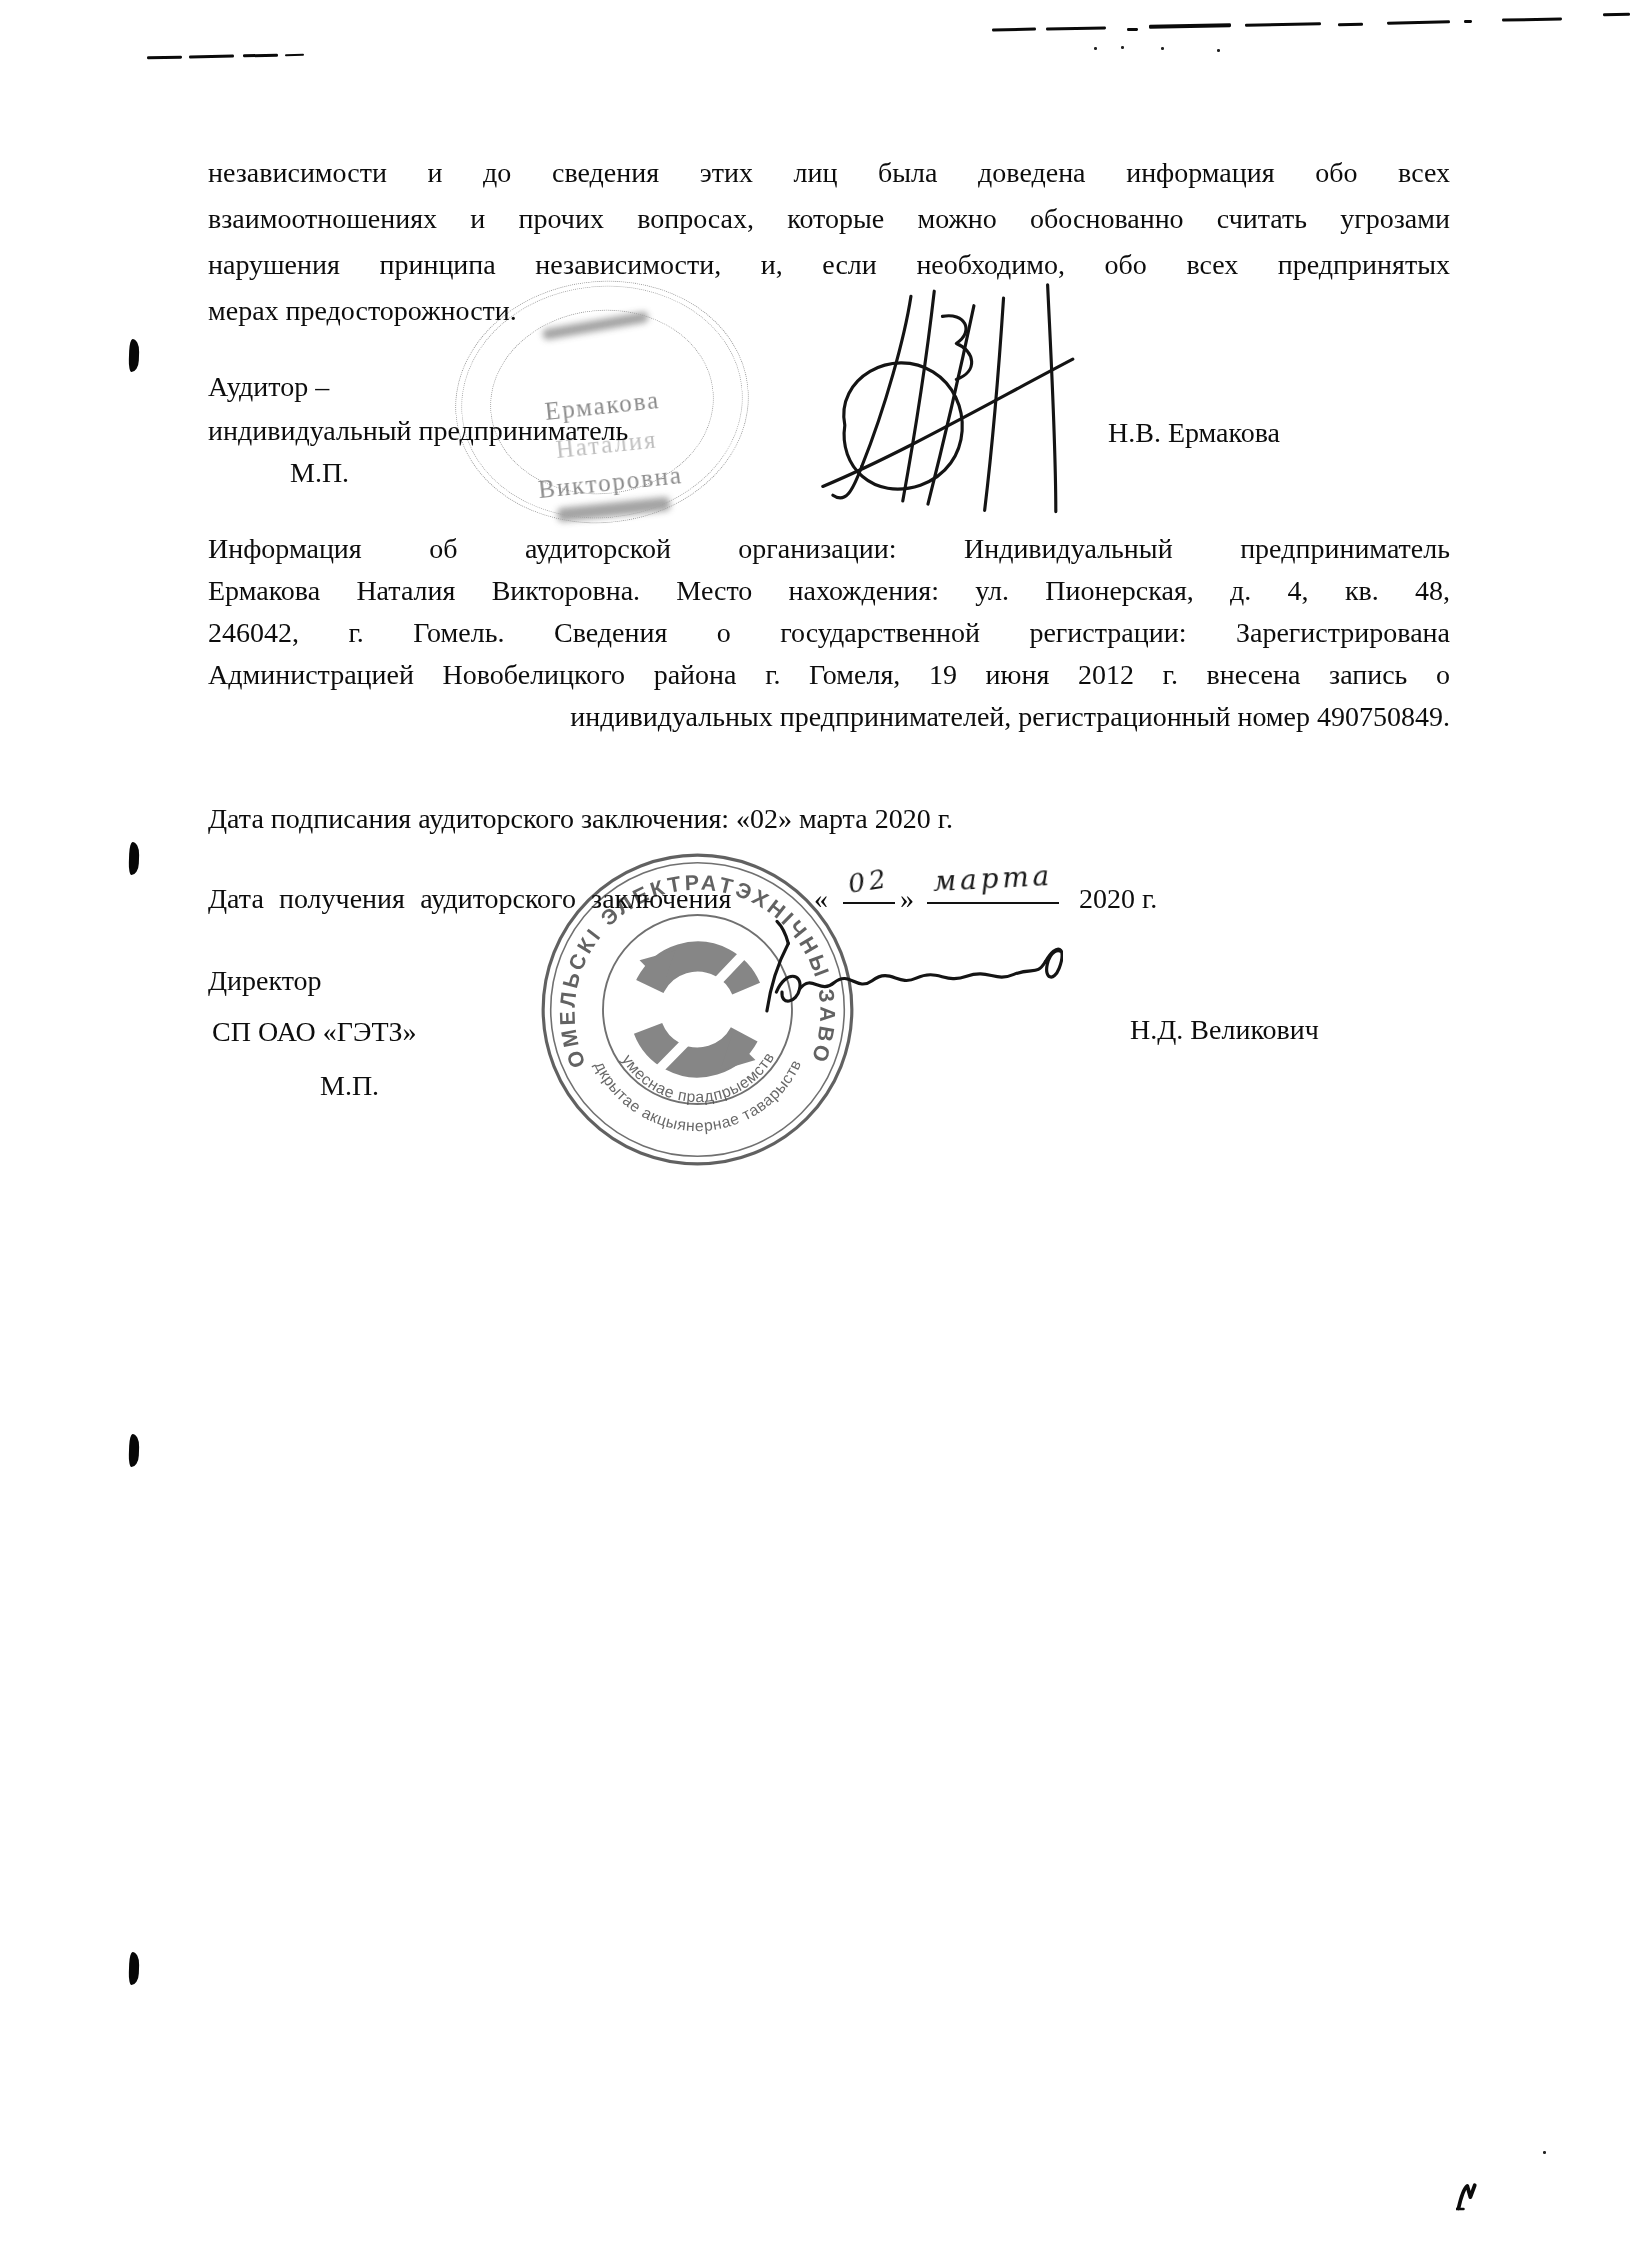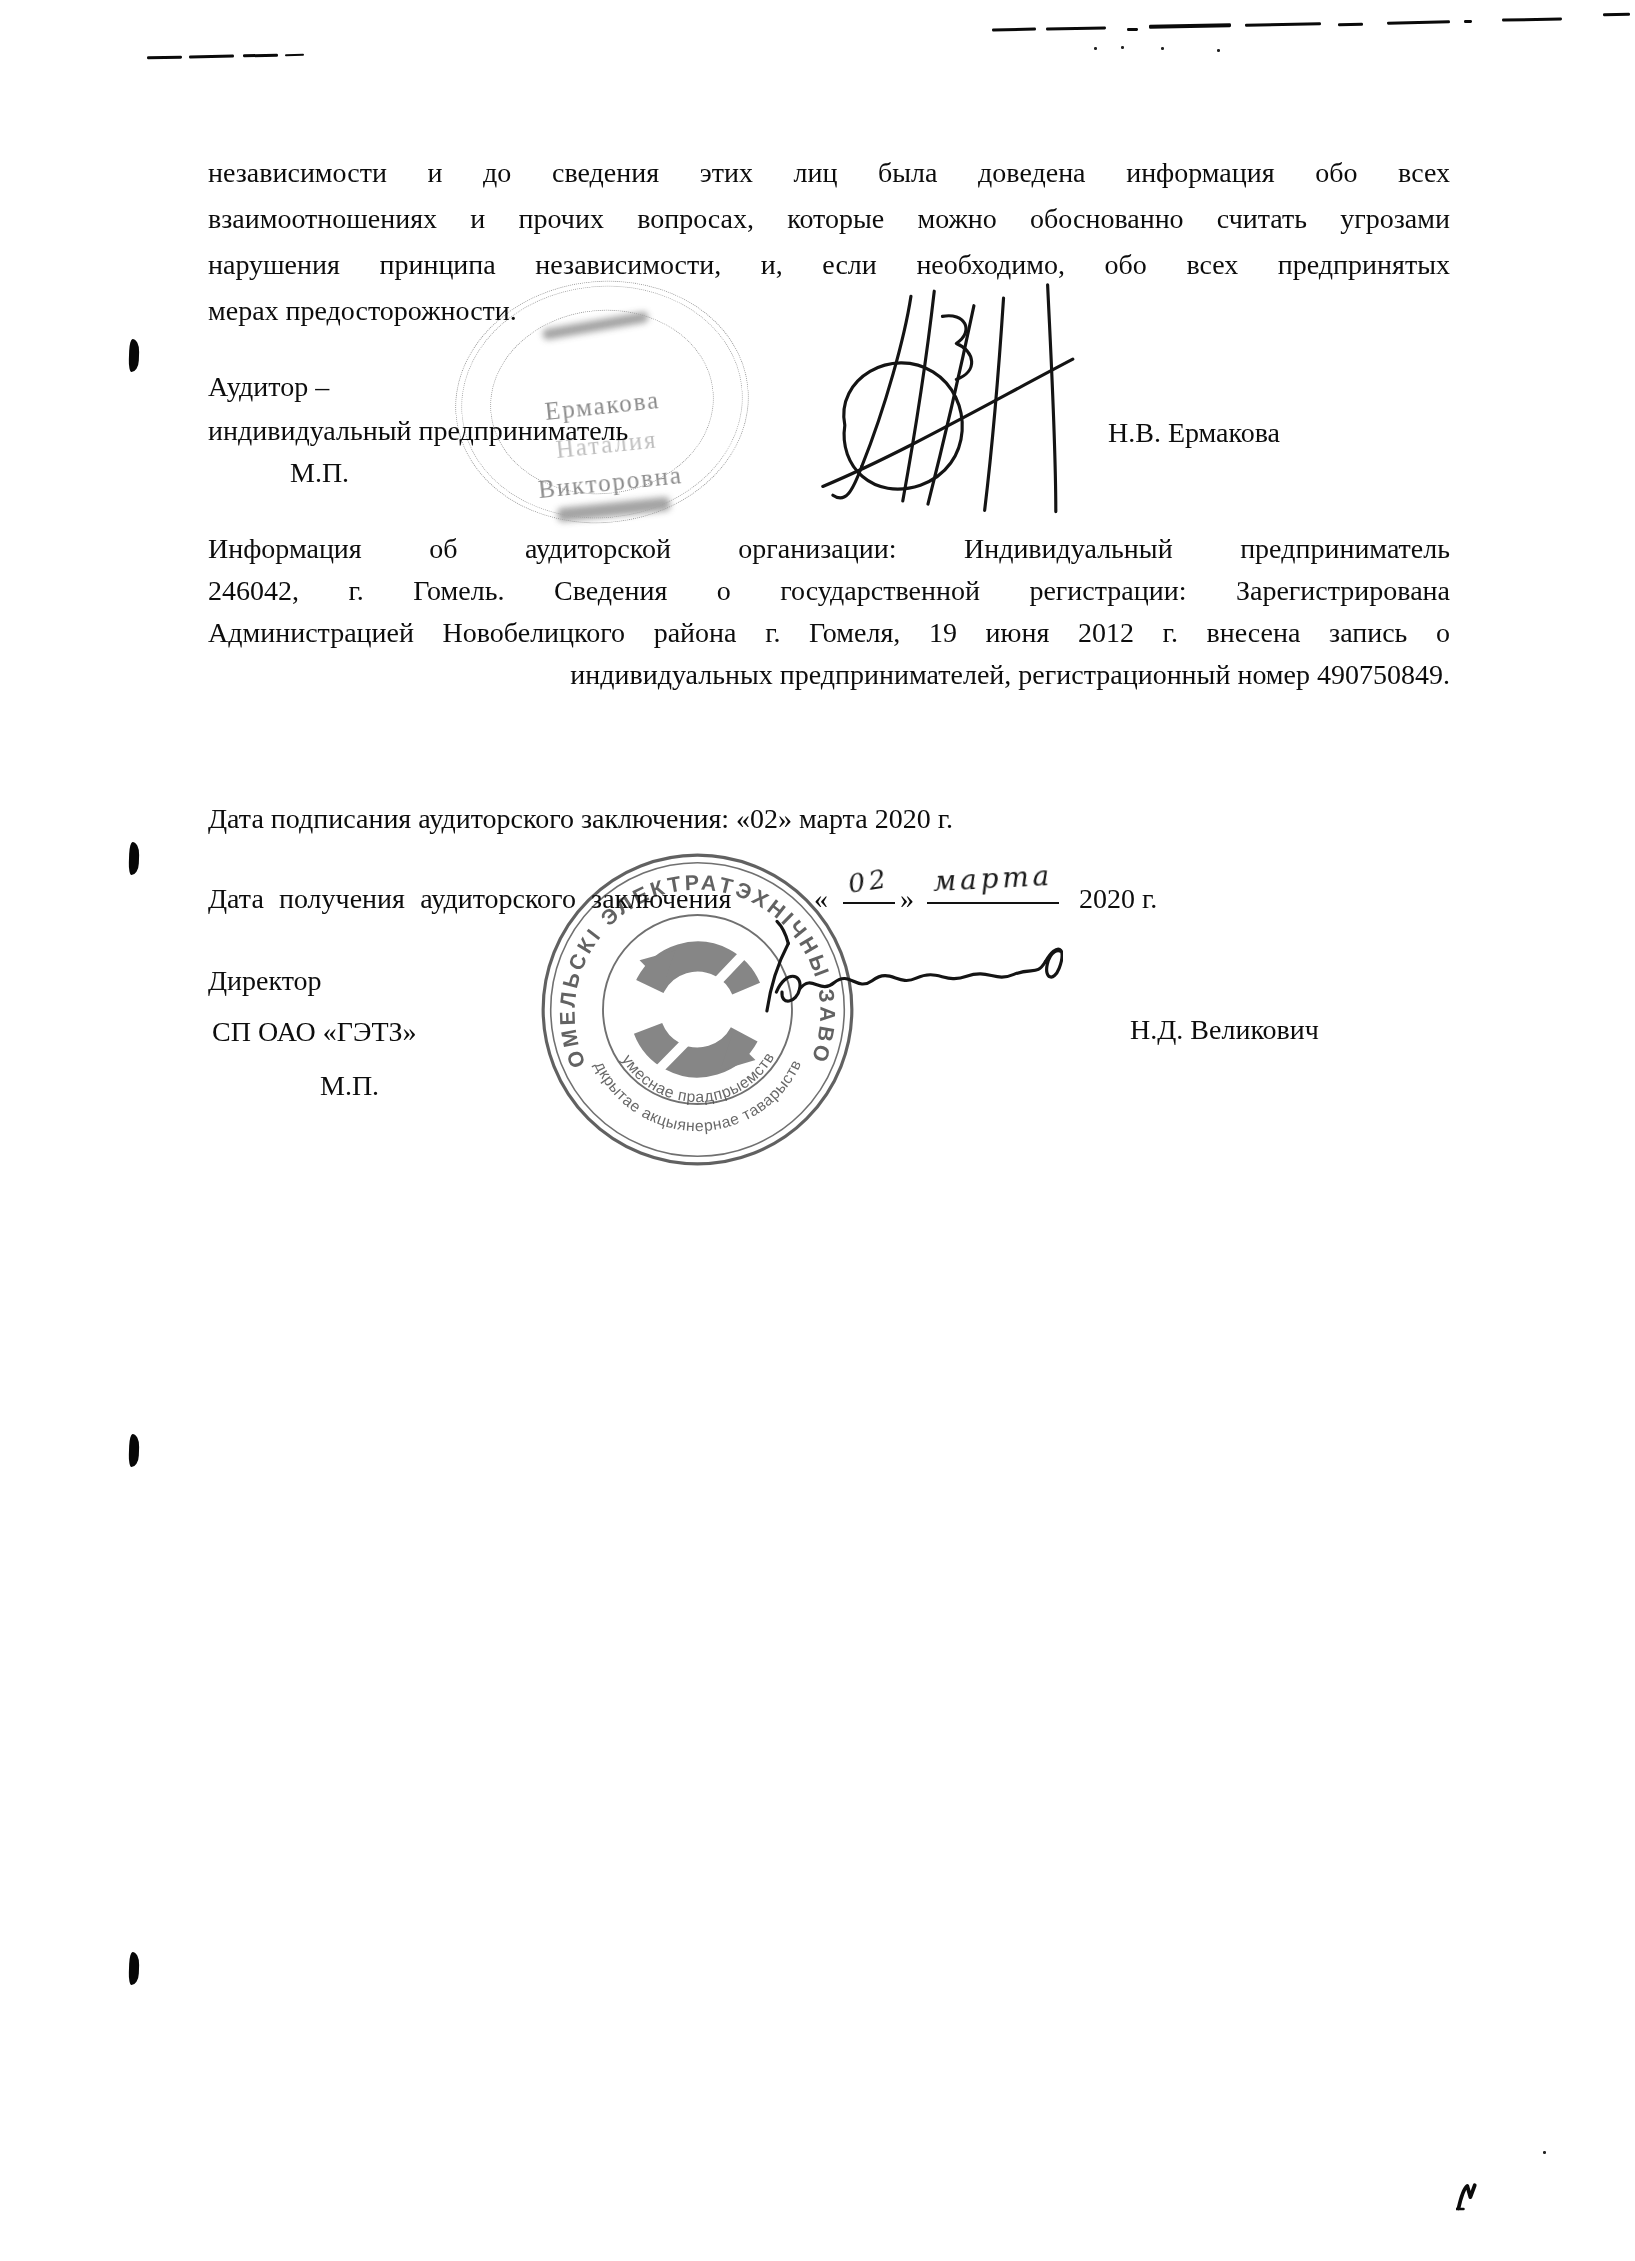--- a/index.html
+++ b/index.html
@@ -118,20 +118,21 @@
     <path d="M250,62 C285,55 302,85 272,105 C302,117 307,150 272,162"></path>
   </svg>
 
   <div class="txt z2" style="left:208px;top:364px;">Аудитор –</div>
   <div class="txt z2" style="left:208px;top:408px;">индивидуальный предприниматель</div>
   <div class="txt z2" style="left:290px;top:450px;">М.П.</div>
   <div class="txt z2" style="left:1108px;top:410px;">Н.В. Ермакова</div>
 
   <div class="para z2" style="left:208px;top:528px;">
     <div class="jline2"><span class="b">Информация об аудиторской организации:</span> <span>Индивидуальный предприниматель</span></div>
+    <div class="jline2">Ермакова Наталия Викторовна. Место нахождения:  ул. Пионерская, д. 4, кв. 48,</div>
     <div class="jline2">246042, г. Гомель. Сведения о государственной регистрации: Зарегистрирована</div>
     <div class="jline2">Администрацией Новобелицкого района г. Гомеля, 19 июня 2012 г. внесена запись о</div>
     <div class="lline2">индивидуальных предпринимателей, регистрационный номер 490750849.</div>
   </div>
 
   <div class="txt z2" style="left:208px;top:796px;">Дата подписания аудиторского заключения: «02» марта 2020 г.</div>
 
   <div>
     <div class="txt z2" style="left:208px;top:876px;word-spacing:8.2px;">Дата получения аудиторского заключения</div>
     <div class="txt z2" style="left:814px;top:876px;">«</div>

